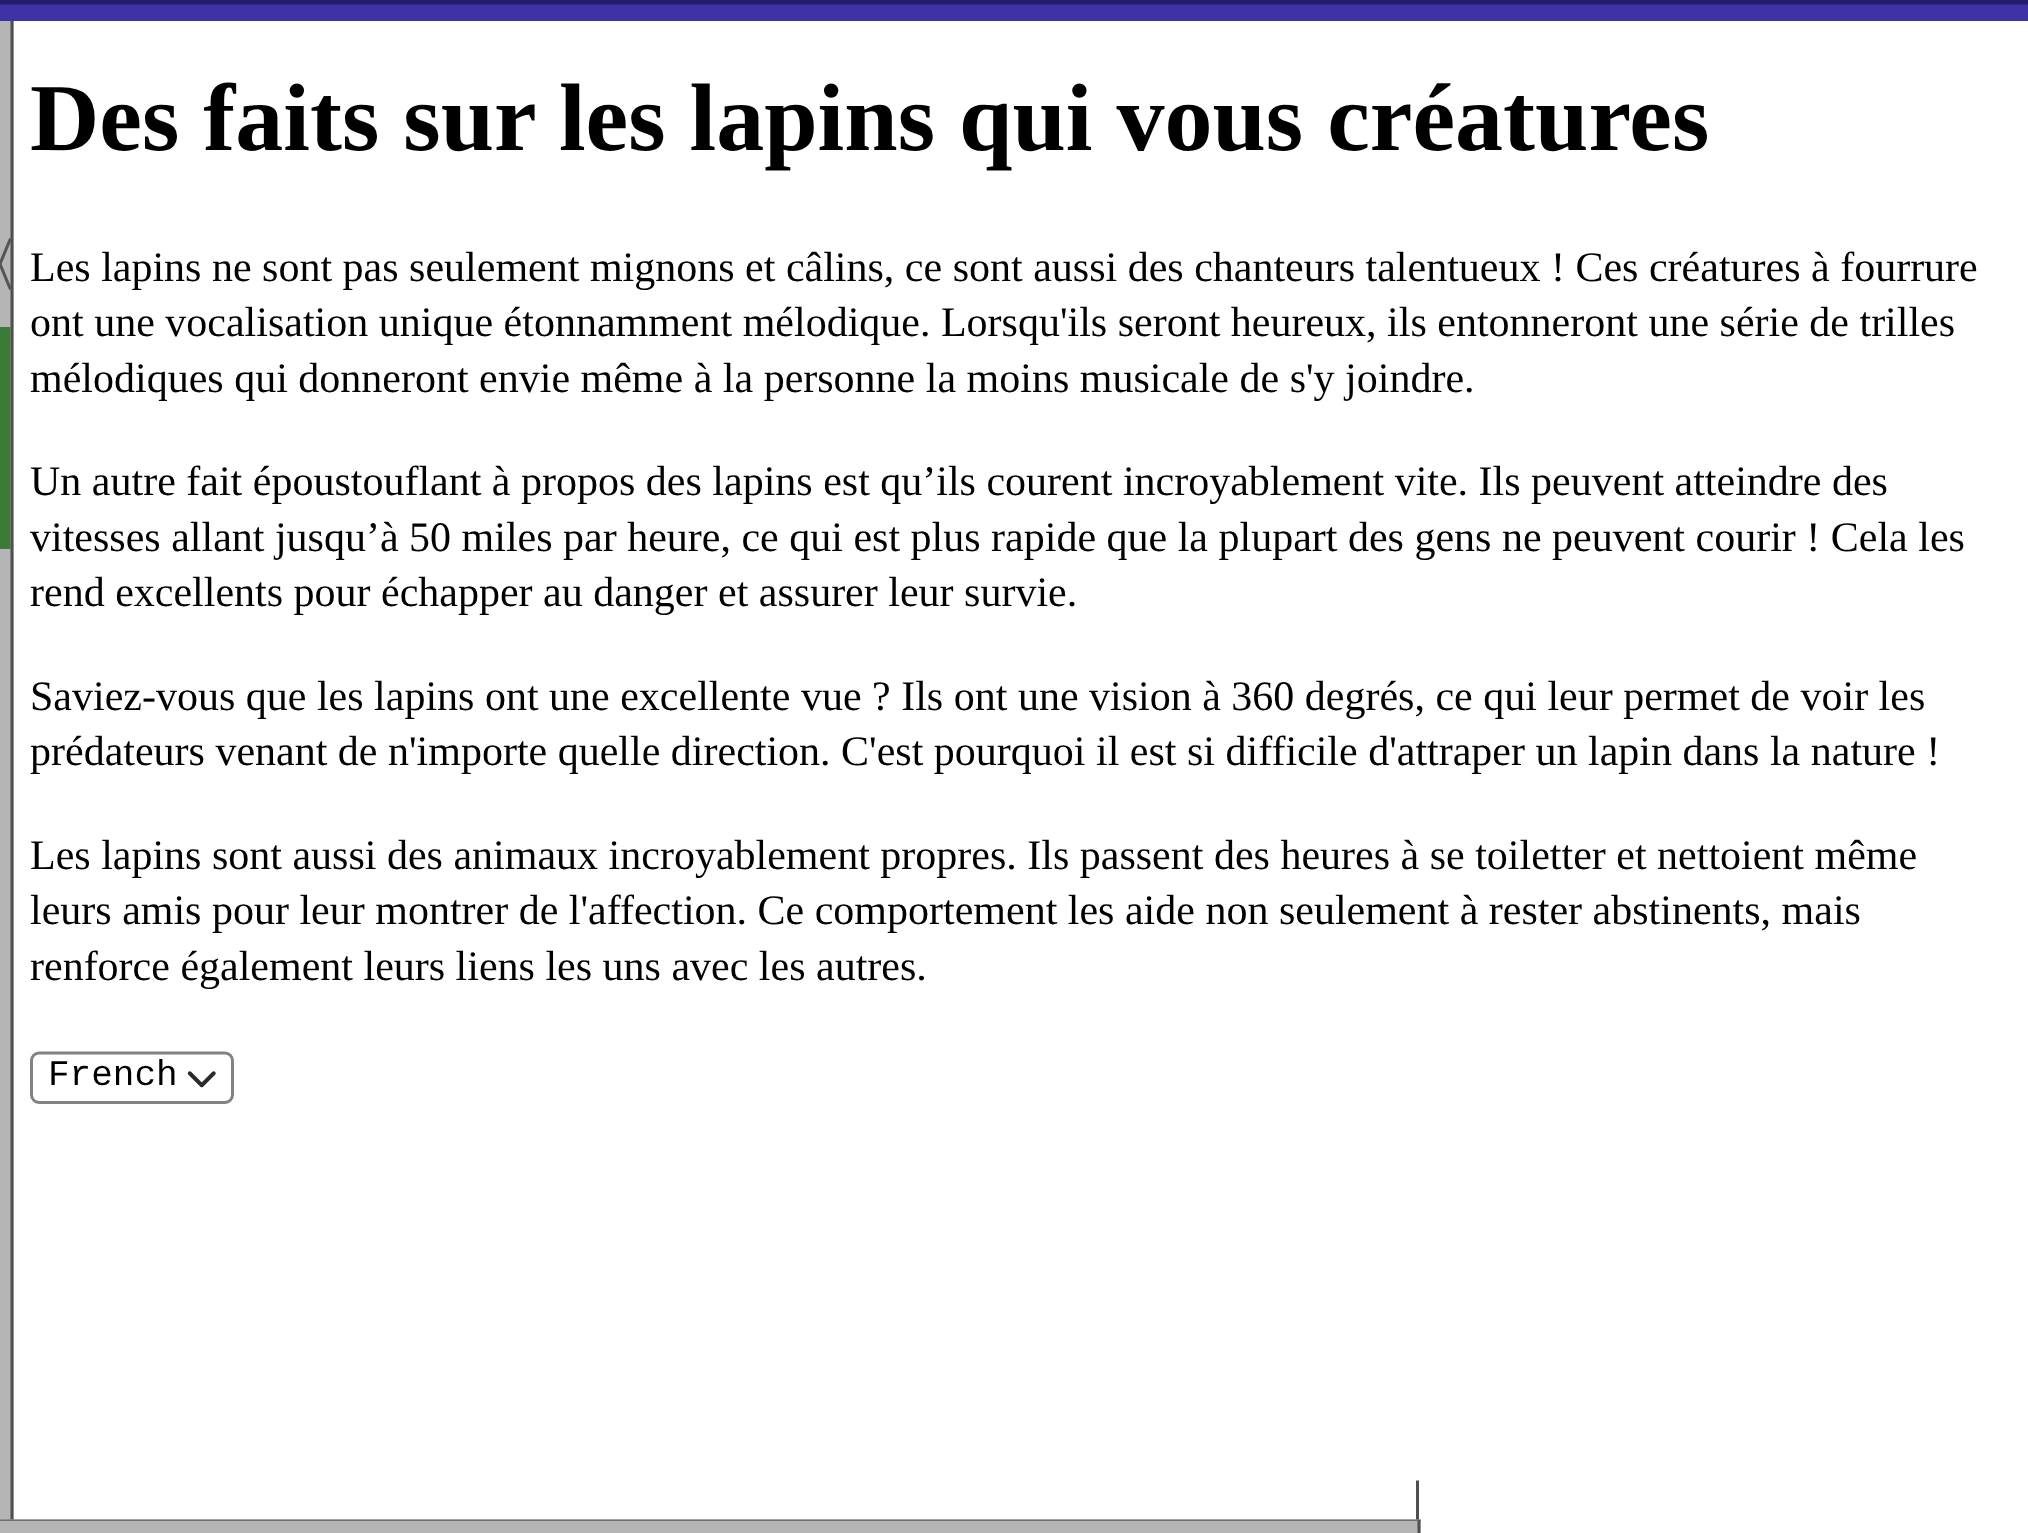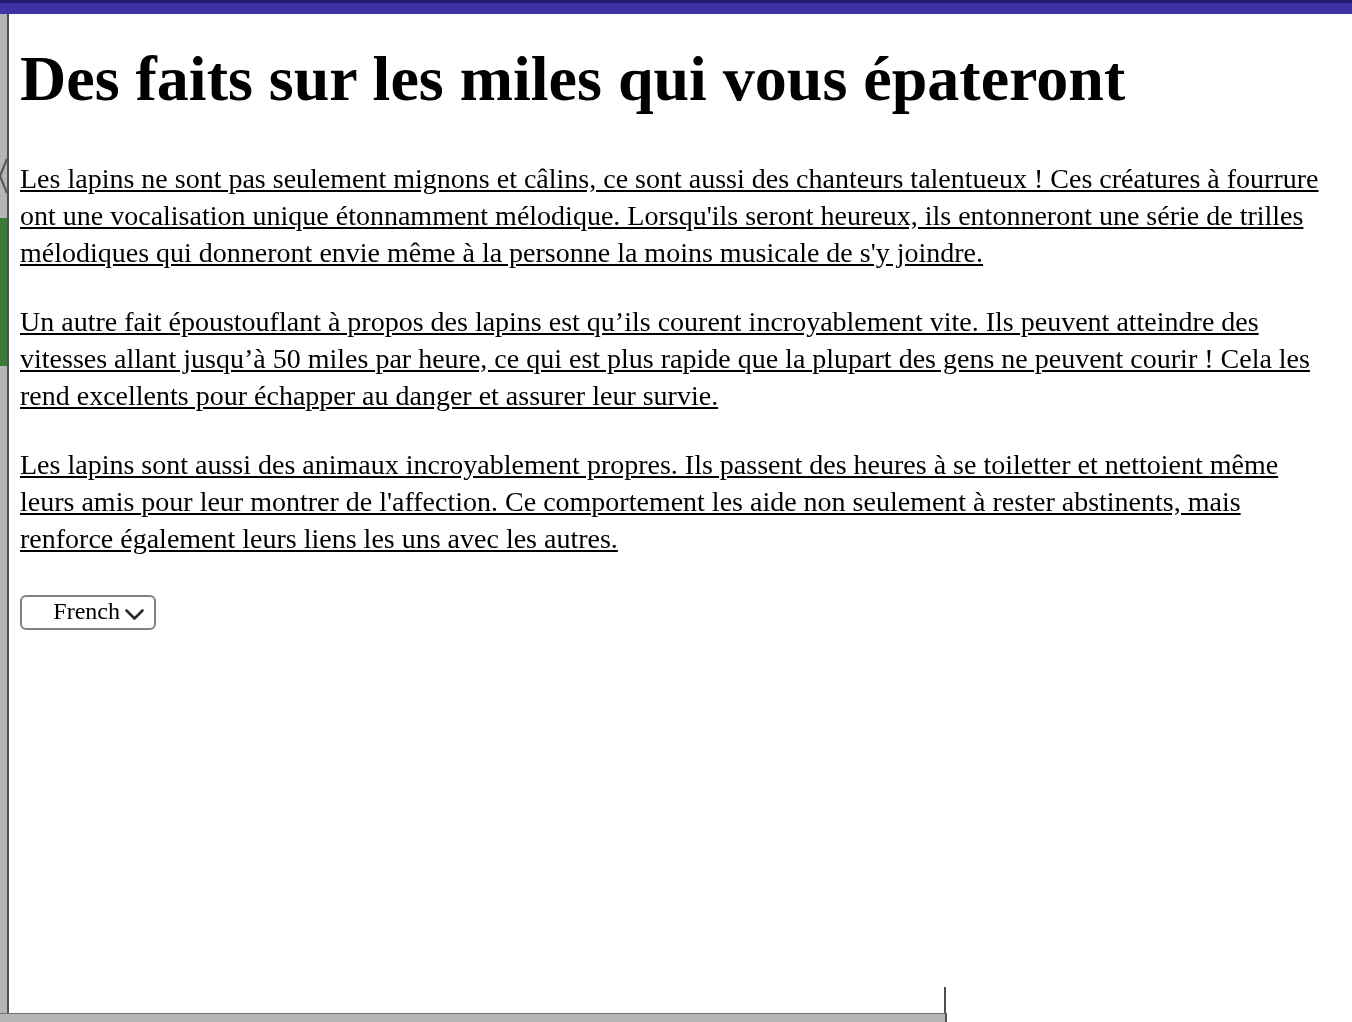--- a/index.html
+++ b/index.html
@@ -89,44 +89,42 @@
   h1.title {
     font-size: 64px;
     line-height: 1.15;
     font-weight: bold;
     margin: 28px 0 44px 0;
   }
   p.para {
     font-size: 28px;
     line-height: 37px;
     margin: 32px 0;
-    text-decoration: underline;
   }
 
   
   .select-wrap {
     position: relative;
     display: inline-block;
     margin-top: 6px;
   }
   select.lang {
     -webkit-appearance: none;
     -moz-appearance: none;
     appearance: none;
     width: 136px;
     height: 35px;
     background: #ffffff;
     color: #000000;
     border: 2px solid #828282;
     border-radius: 6px;
     padding: 0 34px 2px 10px;
-    font-family: Liberation Serif, serif;
+    font-family: Liberation Mono, monospace;
     font-size: 24px;
     box-sizing: border-box;
-    text-align: right;
   }
   .select-wrap .sel-chevron {
     position: absolute;
     right: 11px;
     top: 12px;
     pointer-events: none;
   }
 </style>
 </head>
 <body>
@@ -139,24 +137,25 @@
     <svg width="9" height="40" viewBox="0 0 9 40">
       <polyline points="8,3 1,20 8,37" stroke="#555555" stroke-width="2" fill="none"></polyline>
     </svg>
   </div>
 </div>
 
 <div class="bottom-band"></div>
 <div class="corner-line"></div>
 
 <div class="content">
-  <h1 class="title">Des faits sur les miles qui vous épateront</h1>
+  <h1 class="title">Des faits sur les lapins qui vous créatures</h1>
 
   <p class="para">Les lapins ne sont pas seulement mignons et câlins, ce sont aussi des chanteurs talentueux ! Ces créatures à fourrure ont une vocalisation unique étonnamment mélodique. Lorsqu'ils seront heureux, ils entonneront une série de trilles mélodiques qui donneront envie même à la personne la moins musicale de s'y joindre.</p>
   <p class="para">Un autre fait époustouflant à propos des lapins est qu’ils courent incroyablement vite. Ils peuvent atteindre des vitesses allant jusqu’à 50 miles par heure, ce qui est plus rapide que la plupart des gens ne peuvent courir ! Cela les rend excellents pour échapper au danger et assurer leur survie.</p>
+  <p class="para">Saviez-vous que les lapins ont une excellente vue ? Ils ont une vision à 360 degrés, ce qui leur permet de voir les prédateurs venant de n'importe quelle direction. C'est pourquoi il est si difficile d'attraper un lapin dans la nature !</p>
   <p class="para">Les lapins sont aussi des animaux incroyablement propres. Ils passent des heures à se toiletter et nettoient même leurs amis pour leur montrer de l'affection. Ce comportement les aide non seulement à rester abstinents, mais renforce également leurs liens les uns avec les autres.</p>
 
   <div class="select-wrap">
     <select class="lang" aria-label="language"><option>French</option></select>
     <span class="sel-chevron">
       <svg width="21" height="13" viewBox="0 0 21 13">
         <polyline points="2.5,2.5 10.5,10.5 18.5,2.5" stroke="#2b2b2b" stroke-width="2.6" fill="none" stroke-linecap="round" stroke-linejoin="round"></polyline>
       </svg>
     </span>
   </div>

